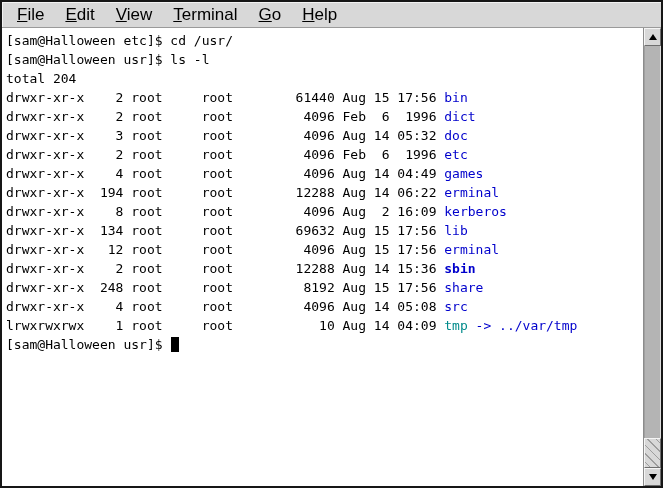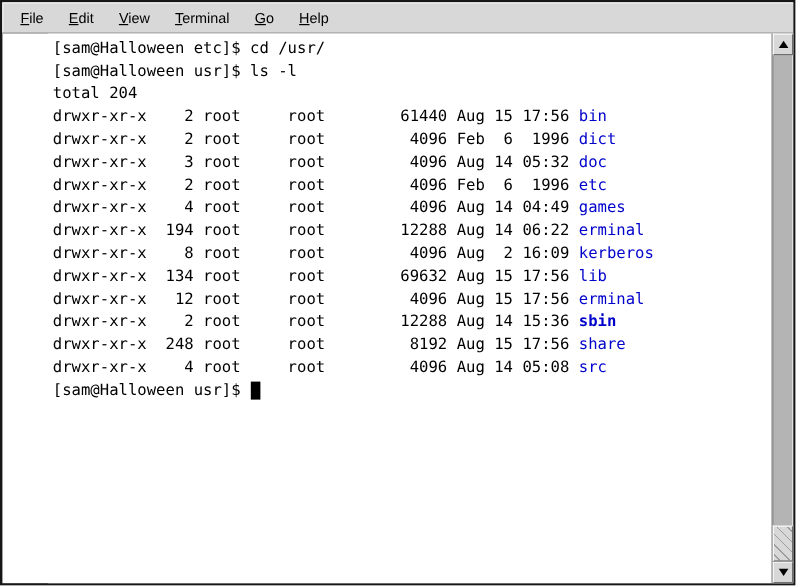--- a/index.html
+++ b/index.html
@@ -13,26 +13,26 @@
   }
   .menubar {
     height:26px; flex:0 0 26px;
     background:#d8d8d8;
     border-bottom:1px solid #9a9a9a;
     box-shadow:inset 1px 1px 0 #f2f2f2;
     display:flex; align-items:center;
     padding-left:5px;
   }
   .menu-item {
-    font-size:12px; color:#000;
+    font-size:17px; color:#000;
     padding:4px 11px 4px 10px;
     cursor:default; white-space:nowrap;
   }
   .menu-item .mn { text-decoration:underline; }
-  .content { flex:1; display:flex; min-height:0;margin-left:38px; }
+  .content { flex:1; display:flex; min-height:0; }
   .terminal {
     flex:1; background:#ffffff; color:#000;
     padding:3px 0 0 4px;
     overflow:hidden;
     cursor:text;
   }
   .term-line {
     font-family:"DejaVu Sans Mono", monospace;
     font-size:13px; line-height:19px;
     white-space:pre;
@@ -94,20 +94,21 @@
         <div class="term-line">drwxr-xr-x    3 root     root         4096 Aug 14 05:32 <span style="color: rgb(0, 0, 204);">doc</span></div>
         <div class="term-line">drwxr-xr-x    2 root     root         4096 Feb  6  1996 <span style="color: rgb(0, 0, 204);">etc</span></div>
         <div class="term-line">drwxr-xr-x    4 root     root         4096 Aug 14 04:49 <span style="color: rgb(0, 0, 204);">games</span></div>
         <div class="term-line">drwxr-xr-x  194 root     root        12288 Aug 14 06:22 <span style="color: rgb(0, 0, 204);">erminal</span></div>
         <div class="term-line">drwxr-xr-x    8 root     root         4096 Aug  2 16:09 <span style="color: rgb(0, 0, 204);">kerberos</span></div>
         <div class="term-line">drwxr-xr-x  134 root     root        69632 Aug 15 17:56 <span style="color: rgb(0, 0, 204);">lib</span></div>
         <div class="term-line">drwxr-xr-x   12 root     root         4096 Aug 15 17:56 <span style="color: rgb(0, 0, 204);">erminal</span></div>
         <div class="term-line">drwxr-xr-x    2 root     root        12288 Aug 14 15:36 <span style="color: rgb(0, 0, 204); font-weight: bold;">sbin</span></div>
         <div class="term-line">drwxr-xr-x  248 root     root         8192 Aug 15 17:56 <span style="color: rgb(0, 0, 204);">share</span></div>
         <div class="term-line">drwxr-xr-x    4 root     root         4096 Aug 14 05:08 <span style="color: rgb(0, 0, 204);">src</span></div>
+        <div class="term-line">lrwxrwxrwx    1 root     root           10 Aug 14 04:09 <span style="color: rgb(0, 139, 139);">tmp</span><span style="color: rgb(0, 0, 204);"> -&gt; ../var/tmp</span></div>
         <div class="term-line">[sam@Halloween usr]$ <span class="cursor"></span></div>
       </div>
     <div class="scrollbar">
       <div class="sb-btn">
         <div class="tri-up"></div>
       </div>
       <div class="sb-track">
         <div class="sb-thumb"></div>
       </div>
       <div class="sb-btn">

